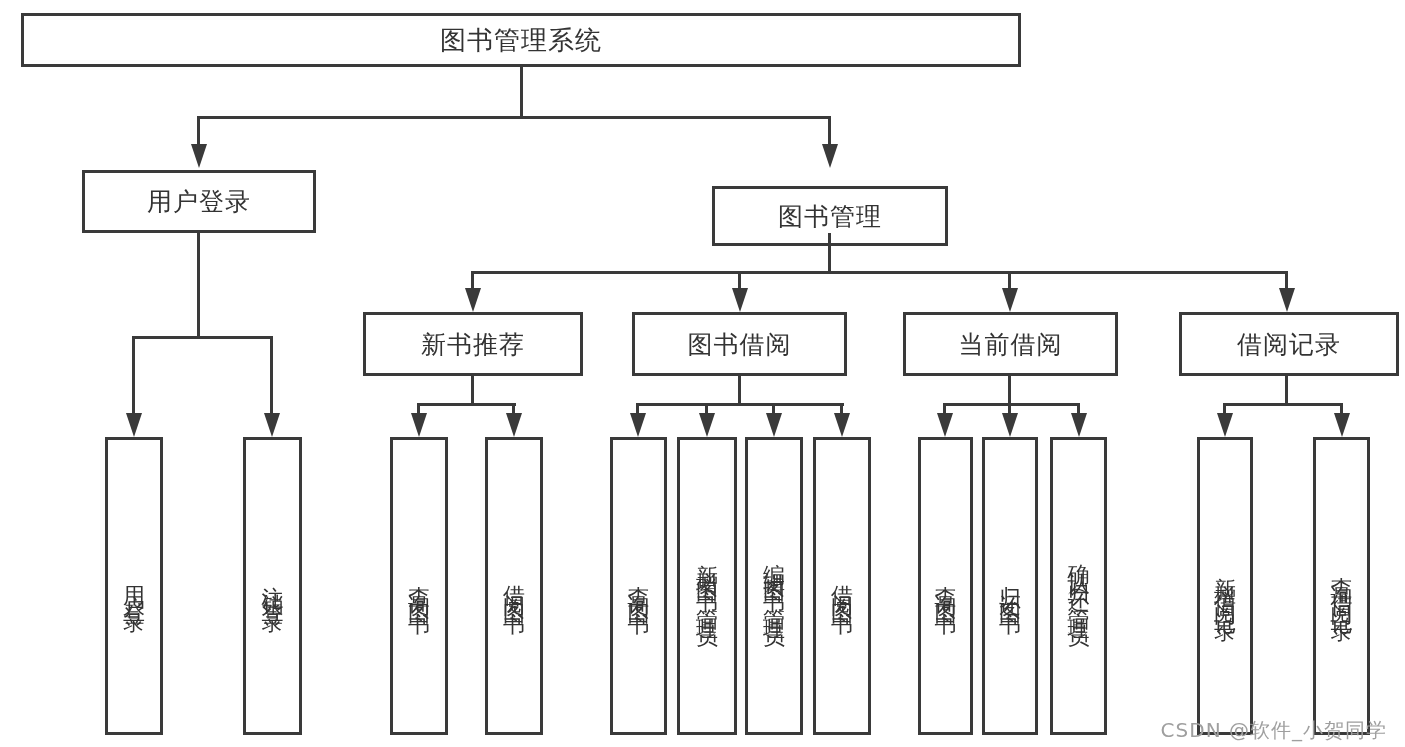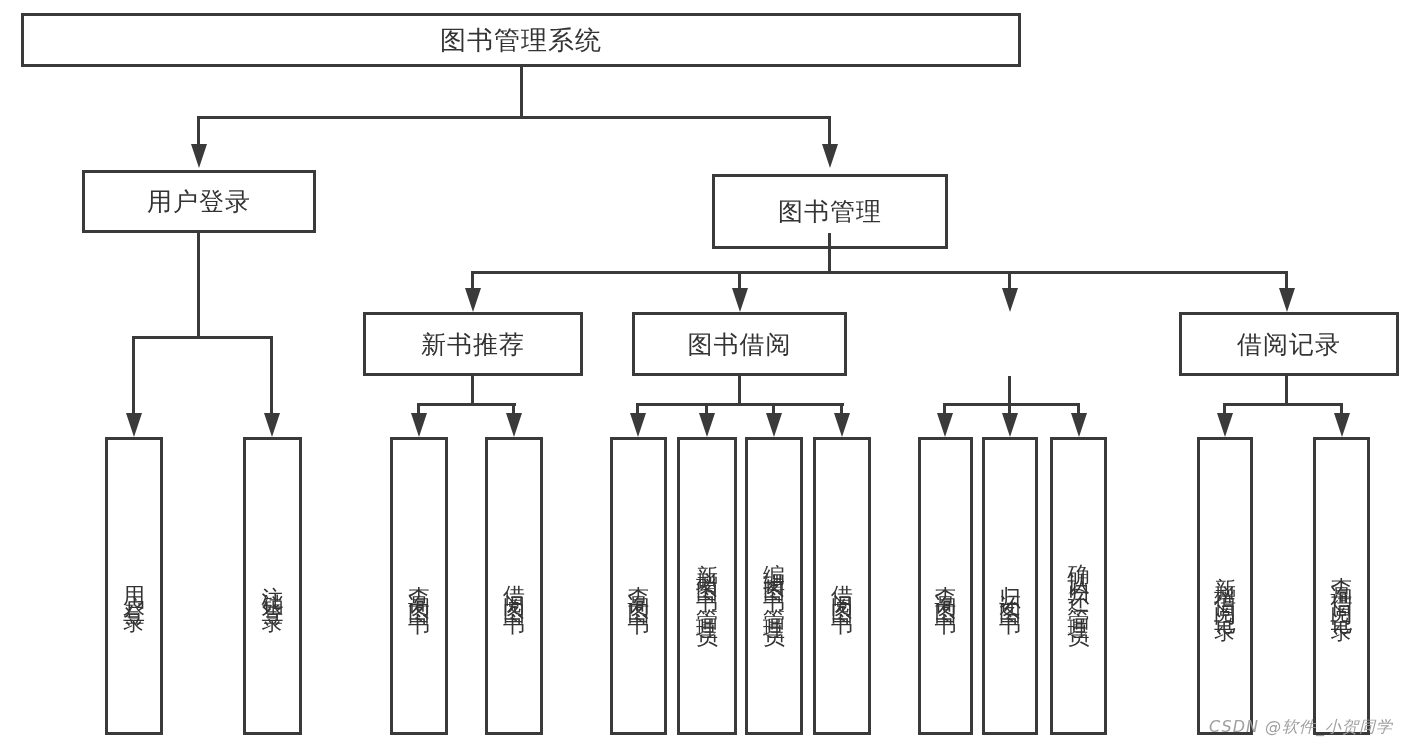--- a/index.html
+++ b/index.html
@@ -41,27 +41,26 @@
   .v-line{position:absolute;width:3px;background:#3a3a3a;}
   .arrowhead{
     position:absolute;
     width:0;height:0;
     border-left:8px solid transparent;
     border-right:8px solid transparent;
     border-top:24px solid #3a3a3a;
   }
   .watermark{
     position:absolute;
-    right:12px;
+    right:18px;
     top:717px;
-    font-size:16px;
+    font-size:20px;
     color:#9f9f9f;
     letter-spacing:1px;
     white-space:nowrap;
-    font-style:italic;
   }
 </style>
 </head>
 <body>
 
 <div class="canvas">
 
   <div class="node root" style="left:21px;top:13px;width:1000px;height:54px">
     <span class="h-label">图书管理系统</span>
   </div>
@@ -69,40 +68,43 @@
   <div class="v-line" style="left:520px;top:67px;height:52px"></div>
   <div class="h-line" style="left:197px;top:116px;width:634px"></div>
   <div class="v-line" style="left:197px;top:116px;height:34px"></div>
   <div class="arrowhead" style="left:191px;top:144px"></div>
   <div class="v-line" style="left:828px;top:116px;height:34px"></div>
   <div class="arrowhead" style="left:822px;top:144px"></div>
 
   <div class="node" style="left:82px;top:170px;width:234px;height:63px">
     <span class="h-label">用户登录</span>
   </div>
-  <div class="node" style="left:712px;top:174px;width:236px;height:75px">
+  <div class="node" style="left:712px;top:186px;width:236px;height:60px">
     <span class="h-label">图书管理</span>
   </div>
 
   <div class="v-line" style="left:828px;top:233px;height:41px"></div>
   <div class="h-line" style="left:471px;top:271px;width:817px"></div>
   <div class="v-line" style="left:471px;top:271px;height:24px"></div>
   <div class="arrowhead" style="left:465px;top:288px"></div>
   <div class="v-line" style="left:738px;top:271px;height:24px"></div>
   <div class="arrowhead" style="left:732px;top:288px"></div>
   <div class="v-line" style="left:1008px;top:271px;height:24px"></div>
   <div class="arrowhead" style="left:1002px;top:288px"></div>
   <div class="v-line" style="left:1285px;top:271px;height:24px"></div>
   <div class="arrowhead" style="left:1279px;top:288px"></div>
 
   <div class="node" style="left:632px;top:312px;width:215px;height:64px">
     <span class="h-label">图书借阅</span>
   </div>
   <div class="node" style="left:363px;top:312px;width:220px;height:64px">
     <span class="h-label">新书推荐</span>
+  </div>
+  <div class="node" style="left:903px;top:312px;width:215px;height:64px">
+    <span class="h-label">当前借阅</span>
   </div>
   <div class="node" style="left:1179px;top:312px;width:220px;height:64px">
     <span class="h-label">借阅记录</span>
   </div>
 
   <div class="v-line" style="left:197px;top:233px;height:106px"></div>
   <div class="h-line" style="left:132px;top:336px;width:141px"></div>
   <div class="v-line" style="left:132px;top:336px;height:82px"></div>
   <div class="arrowhead" style="left:126px;top:413px"></div>
   <div class="v-line" style="left:270px;top:336px;height:82px"></div>

